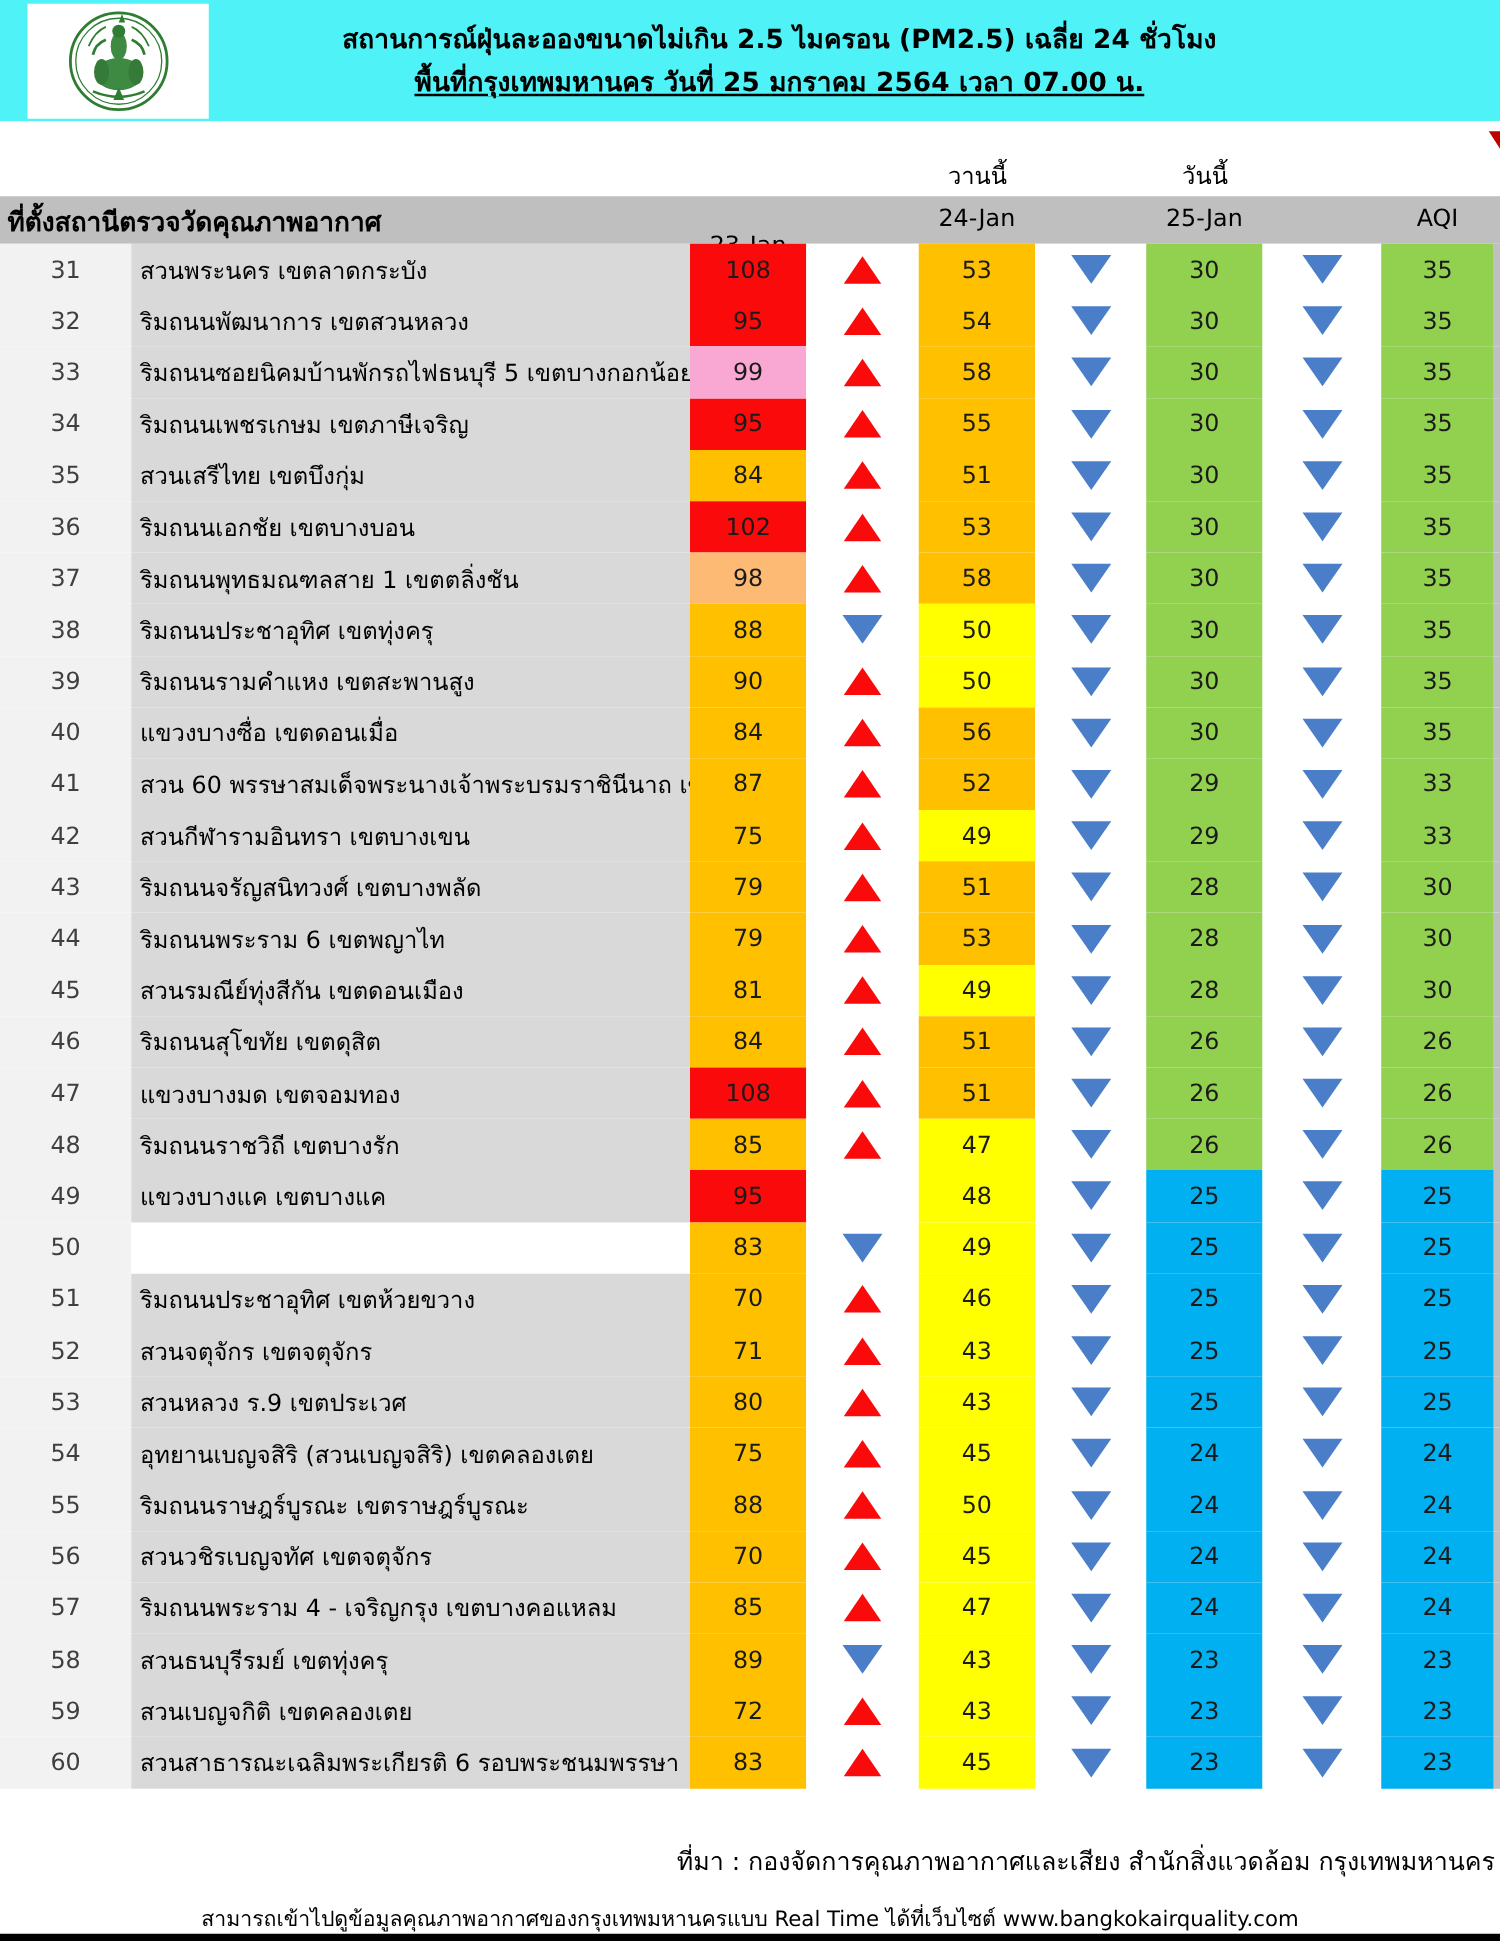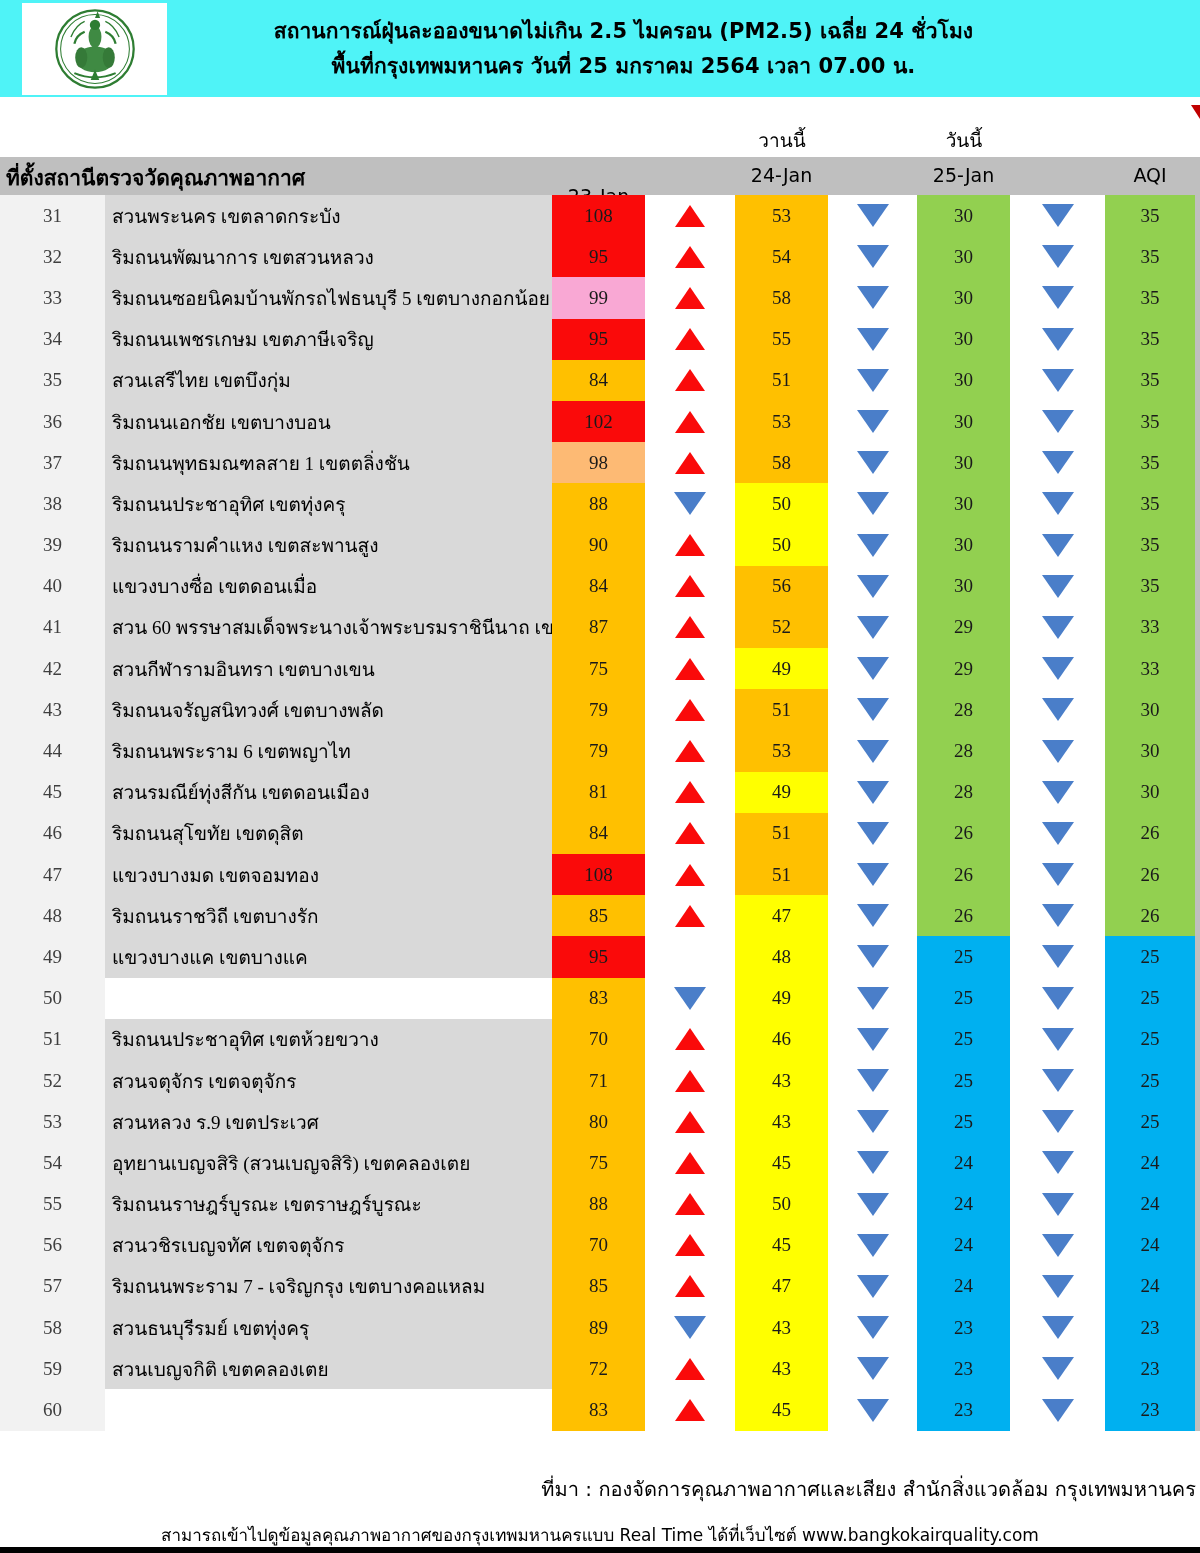--- a/index.html
+++ b/index.html
@@ -36,21 +36,21 @@
     padding-right: 120px;
     line-height: 1.55;
   }
   .banner-line {
     font-size: 21px;
     font-weight: 700;
     color: #000000;
     letter-spacing: 0.1px;
     white-space: nowrap;
   }
-  .banner-line + .banner-line { margin-top: 2px; }
+  .banner-line + .banner-line { margin-top: 2px; text-decoration: underline; }
 
   
   .subhead {
     position: absolute; left: 0; top: 97px;
     width: 1200px; height: 60px;
     background: #ffffff;
   }
   .subhead .lbl {
     position: absolute; bottom: 2px;
     font-size: 19px; font-weight: 400; color: #000;
@@ -78,21 +78,20 @@
   .colhead .hcell {
     position: absolute; top: 7px;
     font-size: 19px; font-weight: 400; color: #000;
     text-align: center;
   }
 
   
   .tbody {
     position: absolute; left: 0; top: 195px;
     width: 965px;
-    font-family: Liberation Serif, serif;
   }
   .row {
     position: relative;
     height: 41.2px;
     width: 1200px;
   }
   .cell {
     position: absolute; top: 0; height: 100%;
     display: flex; align-items: center;
   }
@@ -660,21 +659,21 @@
         </div>
         <div class="cell c-val c-v3" style="background: rgb(0, 176, 240);">24</div>
         <div class="cell c-a3">
           <div class="arrow down"></div>
         </div>
         <div class="cell c-val c-v4" style="background: rgb(0, 176, 240);">24</div>
         <div class="cell c-pad-r"></div>
       </div>
       <div class="row">
         <div class="cell c-idx">57</div>
-        <div class="cell c-name">ริมถนนพระราม 7 - เจริญกรุง เขตบางคอแหลม</div>
+        <div class="cell c-name">ริมถนนพระราม 4 - เจริญกรุง เขตบางคอแหลม</div>
         <div class="cell c-val c-v1" style="background: rgb(255, 192, 0);">85</div>
         <div class="cell c-a1">
           <div class="arrow up"></div>
         </div>
         <div class="cell c-val c-v2" style="background: rgb(255, 255, 0);">47</div>
         <div class="cell c-a2">
           <div class="arrow down"></div>
         </div>
         <div class="cell c-val c-v3" style="background: rgb(0, 176, 240);">24</div>
         <div class="cell c-a3">
@@ -714,20 +713,21 @@
         </div>
         <div class="cell c-val c-v3" style="background: rgb(0, 176, 240);">23</div>
         <div class="cell c-a3">
           <div class="arrow down"></div>
         </div>
         <div class="cell c-val c-v4" style="background: rgb(0, 176, 240);">23</div>
         <div class="cell c-pad-r"></div>
       </div>
       <div class="row">
         <div class="cell c-idx">60</div>
+        <div class="cell c-name">สวนสาธารณะเฉลิมพระเกียรติ 6 รอบพระชนมพรรษา</div>
         <div class="cell c-val c-v1" style="background: rgb(255, 192, 0);">83</div>
         <div class="cell c-a1">
           <div class="arrow up"></div>
         </div>
         <div class="cell c-val c-v2" style="background: rgb(255, 255, 0);">45</div>
         <div class="cell c-a2">
           <div class="arrow down"></div>
         </div>
         <div class="cell c-val c-v3" style="background: rgb(0, 176, 240);">23</div>
         <div class="cell c-a3">

